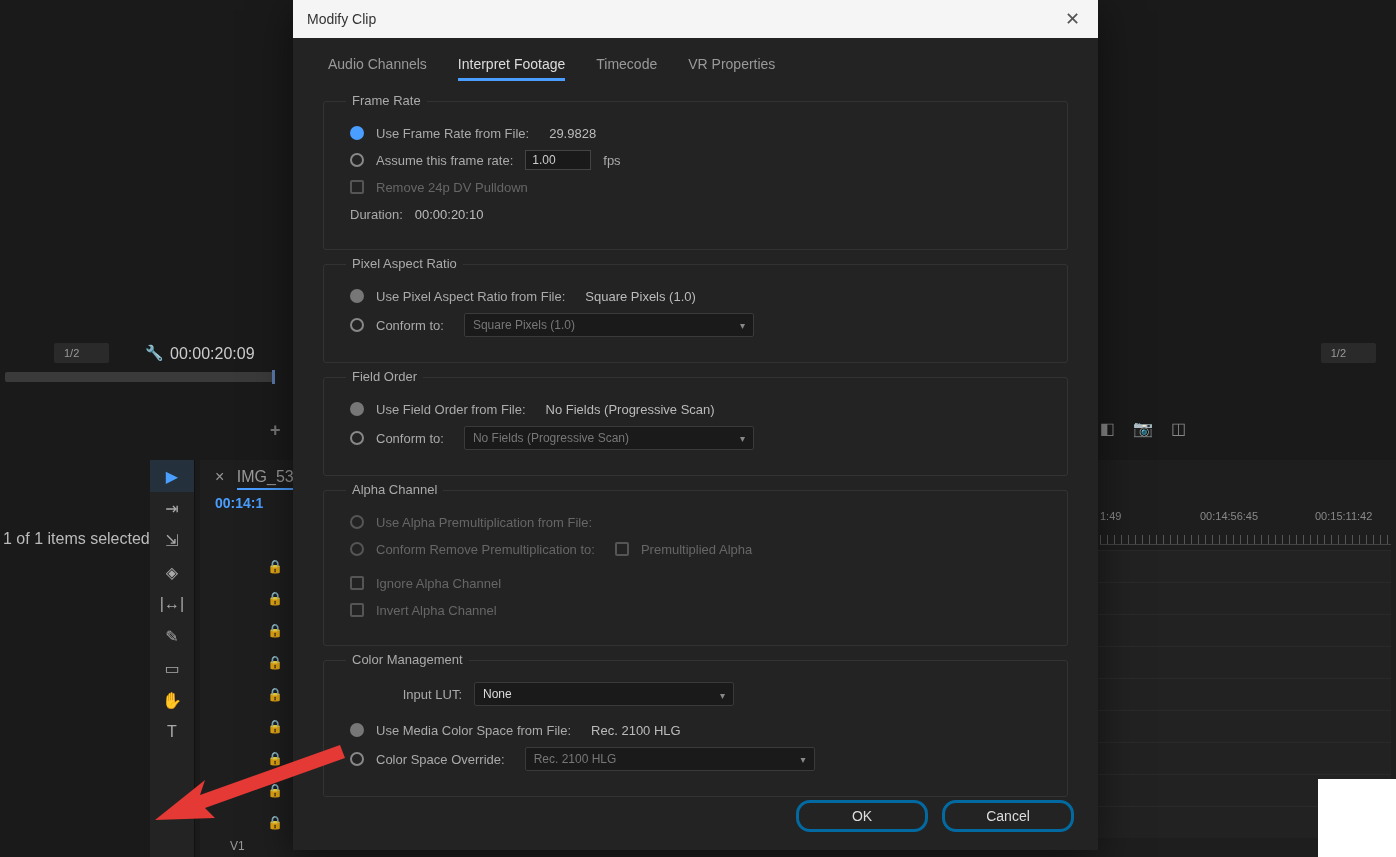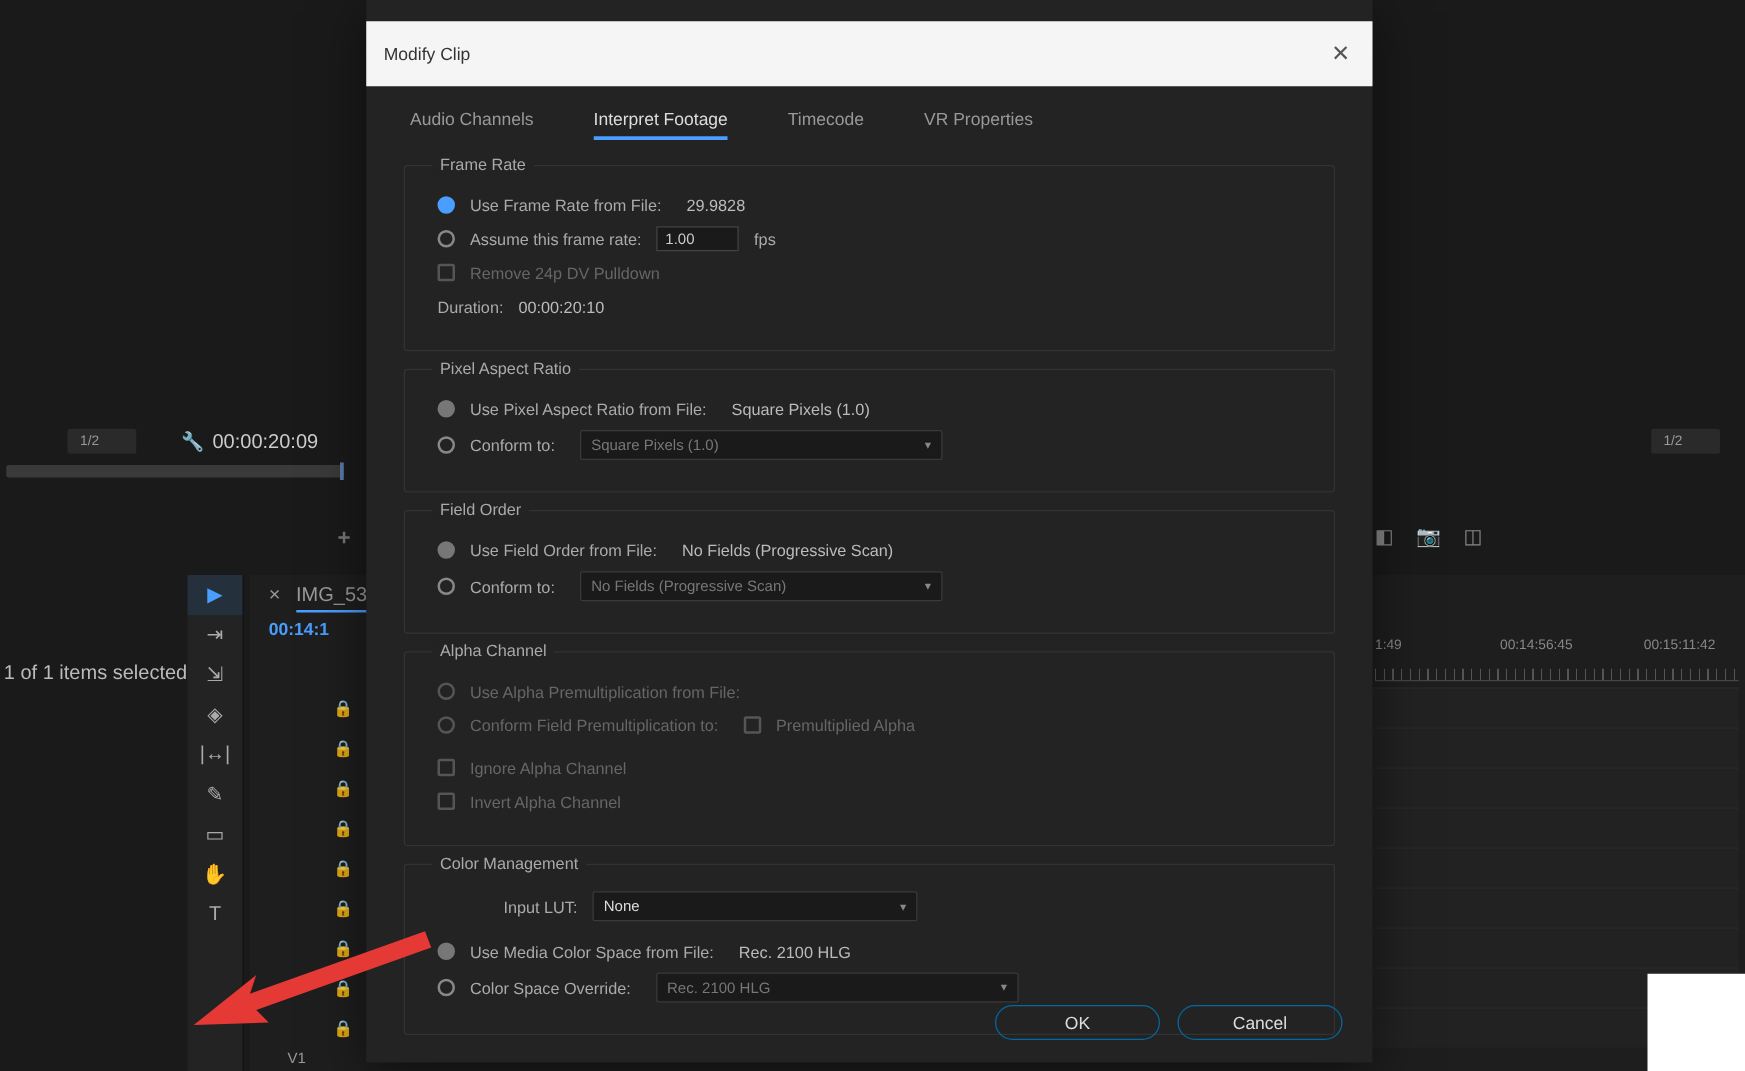--- a/index.html
+++ b/index.html
@@ -29,26 +29,26 @@
 .bg-trackstubs { position: absolute; left: 50px; top: 90px; width: 50px; }
 .bg-trackstub { height: 32px; display: flex; align-items: center; justify-content: center; color: #777; font-size: 13px;}
 .bg-v1 { position:absolute; left:30px; bottom:4px; color:#999; font-size:12px;}
 .bg-ticks { position:absolute; left:900px; top:75px; right:5px; height:10px; border-bottom:1px solid #444;}
 .bg-ticks::before{content:"";position:absolute;inset:0;background:repeating-linear-gradient(90deg,#555 0px,#555 1px,transparent 1px,transparent 7px);}
 .bg-trackarea { position:absolute; left:100px; top:90px; right:5px; bottom:5px;}
 .bg-trackrow { height:32px; border-top:1px solid #2a2a2a; background:#222;}
 
 
 .dialog { position: absolute; left: 293px; top: 0; width: 805px; height: 850px; background: #232323; box-shadow: 0 10px 40px rgba(0,0,0,0.5); }
-.dialog-header { background: #f5f5f5; height: 52px; display: flex; align-items: center; padding: 0 14px; justify-content: space-between; margin-top: 17px; }
+.dialog-header { background: #f5f5f5; height: 38px; display: flex; align-items: center; padding: 0 14px; justify-content: space-between; }
 .dialog-title { color: #333; font-size: 14px; }
 .dialog-close { color: #555; font-size: 18px; cursor: pointer; padding: 4px;}
 .dialog-body { padding: 18px 30px; }
 
-.tabs { display: flex; gap: 48px; margin-bottom: 20px; margin-left: 5px;}
+.tabs { display: flex; gap: 31px; margin-bottom: 20px; margin-left: 5px;}
 .tab { color: #999; font-size: 14px; padding-bottom: 6px; cursor: pointer; }
 .tab.active { color: #ddd; border-bottom: 3px solid #4a9eff; }
 
 .section { border: 1px solid #333; border-radius: 3px; padding: 14px 18px 18px; margin-bottom: 14px; position: relative;}
 .section-label { position: absolute; top: -9px; left: 22px; background: #232323; padding: 0 6px; color: #aaa; font-size: 13px;}
 .row { display: flex; align-items: center; gap: 12px; margin: 7px 0; font-size: 13px; min-height: 20px;}
 .indent { margin-left: 8px;}
 .row-label { color: #aaa; }
 .row-label.right { text-align: right;}
 .row-value { color: #bbb; }
@@ -64,21 +64,21 @@
 
 .num-input { background: #1a1a1a; border: 1px solid #444; color: #ccc; padding: 2px 6px; width: 66px; font-size: 12px; text-align: left;}
 .num-val { color:#bbb; }
 
 .select { background: #1a1a1a; border: 1px solid #3a3a3a; color: #777; padding: 4px 8px; font-size: 12px; min-width: 290px; display: flex; justify-content: space-between; align-items: center; border-radius: 2px;}
 .select.active-sel { color: #ddd; }
 .select .caret { color:#888; font-size:10px;}
 .select.short { min-width: 260px; align-items: flex-end;}
 
 .dialog-footer { position: absolute; bottom: 18px; right: 24px; display: flex; gap: 14px;}
-.btn { border: 1px solid #0369a1; background: transparent; color: #ddd; padding: 5px 0; width: 132px; border-radius: 14px; font-size: 14px; cursor: pointer; text-align: center;}
+.btn { border: 3px solid #0369a1; background: transparent; color: #ddd; padding: 5px 0; width: 132px; border-radius: 14px; font-size: 14px; cursor: pointer; text-align: center;}
 
 
 .arrow-annot { position: absolute; left: 145px; top: 700px; pointer-events: none; z-index: 100;}
 
 
 .wsquare { position: absolute; right: 0; bottom: 0; width: 78px; height: 78px; background: #fff;}
 </style>
 </head>
 <body>
 
@@ -219,21 +219,21 @@
     </div>
 
     <div class="section">
       <div class="section-label">Alpha Channel</div>
       <div class="row indent">
         <div class="radio disabled-r"></div>
         <span class="disabled">Use Alpha Premultiplication from File:</span>
       </div>
       <div class="row indent">
         <div class="radio disabled-r"></div>
-        <span class="disabled">Conform Field Premultiplication to:</span>
+        <span class="disabled">Conform Remove Premultiplication to:</span>
         <div class="checkbox disabled-c" style="margin-left:8px"></div>
         <span class="disabled">Premultiplied Alpha</span>
       </div>
       <div class="row indent" style="margin-top:14px">
         <div class="checkbox disabled-c"></div>
         <span class="disabled">Ignore Alpha Channel</span>
       </div>
       <div class="row indent">
         <div class="checkbox disabled-c"></div>
         <span class="disabled">Invert Alpha Channel</span>

